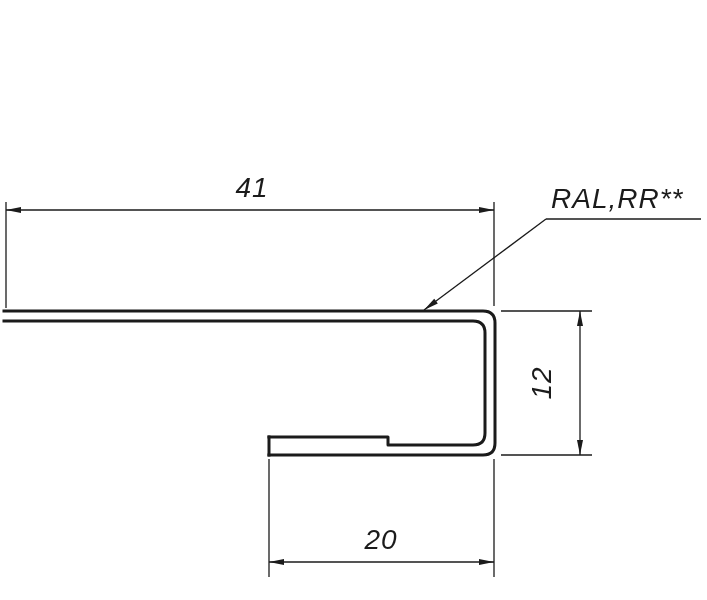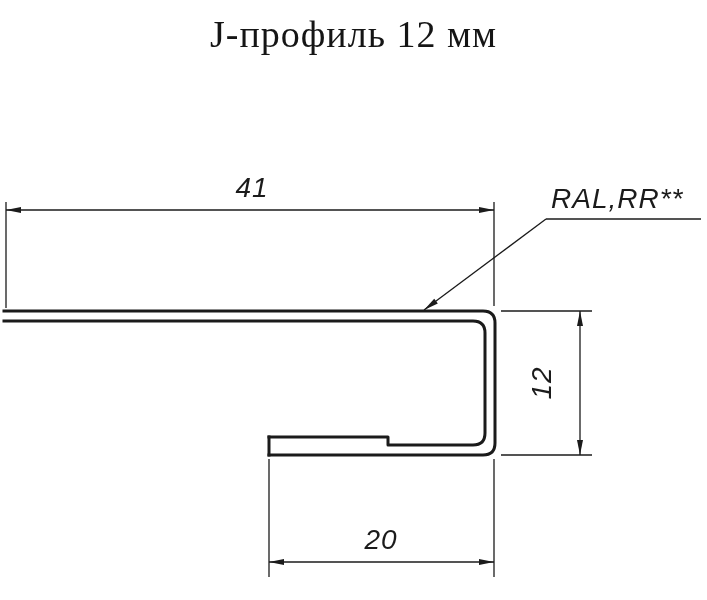--- a/index.html
+++ b/index.html
@@ -39,21 +39,20 @@
       font-size: 28px;
       fill: #1b1b1b;
       letter-spacing: 1px;
     }
   </style>
 </head>
 <body>
 
 <div class="page">
 
-  <h1 class="title">J-профиль 12 мм</h1>
 
   <svg class="drawing" width="707" height="600" viewBox="0 0 707 600">
     <defs>
       <marker id="arrow" markerUnits="userSpaceOnUse" markerWidth="17" markerHeight="8" refX="16" refY="4" orient="auto-start-reverse">
         <path d="M16 4 L1 1 L1 7 Z" fill="#1b1b1b"></path>
       </marker>
     </defs>
 
     <g stroke="#1b1b1b" stroke-width="3" fill="none" stroke-linecap="square" stroke-linejoin="round">
       <path d="M4 311 H 483 Q 495 311 495 323 V 443 Q 495 455 483 455 H 269"></path>

